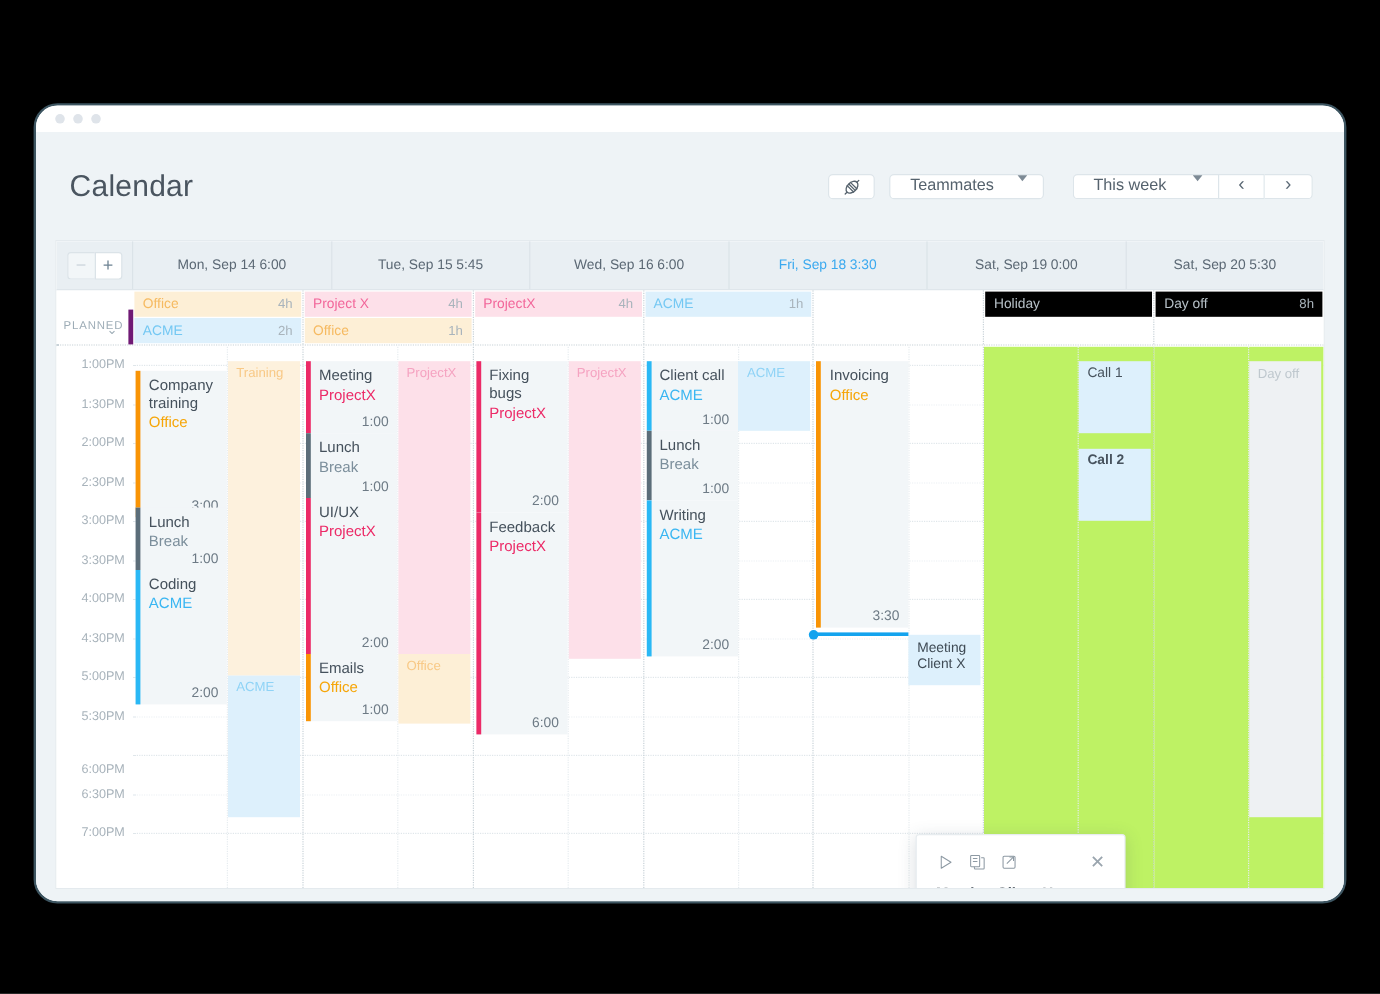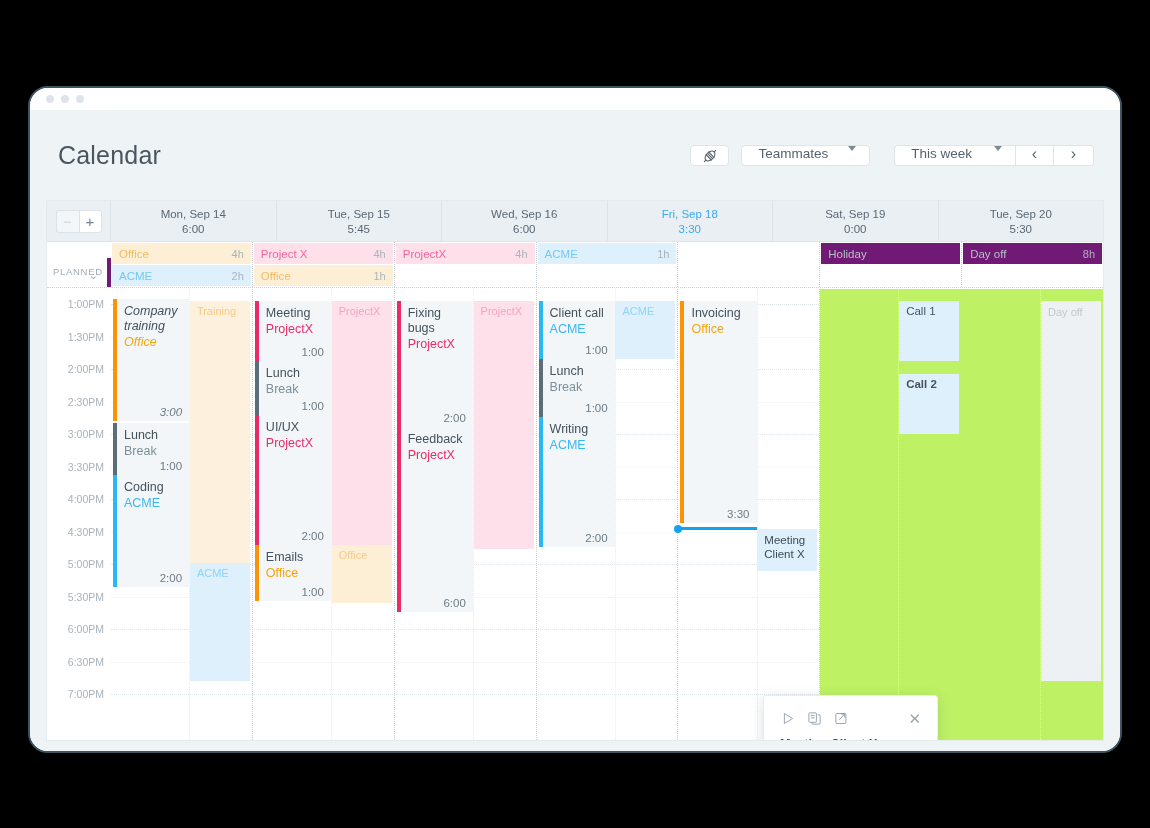--- a/index.html
+++ b/index.html
@@ -98,21 +98,21 @@
     background: #ffffff;
     border: 1px solid #dbe3e8;
     display: flex; align-items: center; justify-content: center;
     font-size: 15px; line-height: 1;
   }
   #zoom-out-button { border-radius: 3px 0 0 3px; color: #cdd6dc; background: #f2f6f8; border-right: none; }
   #zoom-in-button { border-radius: 0 3px 3px 0; color: #6f8494; }
   .day-col-head {
     flex: 1 1 0;
     border-right: 1px solid #dbe3e8;
-    display: flex; flex-direction: column;
+    display: flex; flex-direction: row;
     align-items: center; justify-content: center;
     gap: 3px;
     color: #5b6874;
     font-size: 11.5px;
   }
   .day-col-head:last-child { border-right: none; }
   .day-col-head .dtotal { font-size: 11.5px; }
   .day-col-head.today { color: #3aa9ef; }
 
   
@@ -148,21 +148,21 @@
     display: flex; align-items: center;
     padding: 0 7px;
     font-size: 11.5px;
     margin-bottom: 1px;
   }
   .planned-chip .pname { flex: 1; }
   .planned-chip .phrs { color: #a9b4bc; font-size: 11px; }
   .pc-office { background: #fdefd6; color: #f6ba61; }
   .pc-projectx { background: #fde0e9; color: #f2669a; }
   .pc-acme { background: #ddf0fc; color: #74c8f3; }
-  .pc-holiday { background: #701a75; color: #b6c0c7; }
+  .pc-holiday { background: #000000; color: #b6c0c7; }
 
   
   #grid-wrap {
     position: absolute;
     left: 0; right: 0; top: 88px; bottom: 0;
     display: flex;
     background: #ffffff;
   }
   #time-gutter {
     width: 64px; flex: 0 0 64px;
@@ -367,21 +367,21 @@
             </div>
             <div class="day-col-head today">
               <div>Fri, Sep 18</div>
               <div class="dtotal">3:30</div>
             </div>
             <div class="day-col-head">
               <div>Sat, Sep 19</div>
               <div class="dtotal">0:00</div>
             </div>
             <div class="day-col-head">
-              <div>Tue, Sep 20</div>
+              <div>Sat, Sep 20</div>
               <div class="dtotal">5:30</div>
             </div>
           </div>
       </div>
 
       <div id="planned-strip">
         <div id="planned-label-cell">
           <div id="planned-label">PLANNED</div>
           <div id="planned-collapse-icon">⌄</div>
         </div>
@@ -439,21 +439,21 @@
             <div class="time-label" style="top: 15px;">1:00PM</div>
             <div class="time-label" style="top: 47.5px;">1:30PM</div>
             <div class="time-label" style="top: 80px;">2:00PM</div>
             <div class="time-label" style="top: 112.5px;">2:30PM</div>
             <div class="time-label" style="top: 145px;">3:00PM</div>
             <div class="time-label" style="top: 177.5px;">3:30PM</div>
             <div class="time-label" style="top: 210px;">4:00PM</div>
             <div class="time-label" style="top: 242.5px;">4:30PM</div>
             <div class="time-label" style="top: 275px;">5:00PM</div>
             <div class="time-label" style="top: 307.5px;">5:30PM</div>
-            <div class="time-label" style="top: 340px;">6:00PM</div>
+            <div class="time-label" style="top: 352px;">6:00PM</div>
             <div class="time-label" style="top: 372.5px;">6:30PM</div>
             <div class="time-label" style="top: 405px;">7:00PM</div>
           </div>
         <div id="days-area">
             <div class="hline" style="top: 15px;"></div>
             <div class="hline half" style="top: 47.5px;"></div>
             <div class="hline" style="top: 80px;"></div>
             <div class="hline half" style="top: 112.5px;"></div>
             <div class="hline" style="top: 145px;"></div>
             <div class="hline half" style="top: 177.5px;"></div>
@@ -465,21 +465,21 @@
             <div class="hline half" style="top: 372.5px;"></div>
             <div class="hline" style="top: 405px;"></div>
             <div class="day-col">
               <div class="midline"></div>
               <div class="pblock pb-training" style="top: 12px; height: 262px;">
                 <div>Training</div>
               </div>
               <div class="pblock pb-acme" style="top: 274px; height: 118px;">
                 <div>ACME</div>
               </div>
-              <div class="event b-office" style="top: 10px; height: 122px; font-style: italic;">
+              <div class="event b-office" style="top: 20px; height: 122px;">
                 <div class="etitle">Company training</div>
                 <div class="eproj p-office">Office</div>
                 <div class="edur">3:00</div>
               </div>
               <div class="event b-break" style="top: 134px; height: 52px;">
                 <div class="etitle">Lunch</div>
                 <div class="eproj p-break">Break</div>
                 <div class="edur">1:00</div>
               </div>
               <div class="event b-acme" style="top: 186px; height: 112px;">

